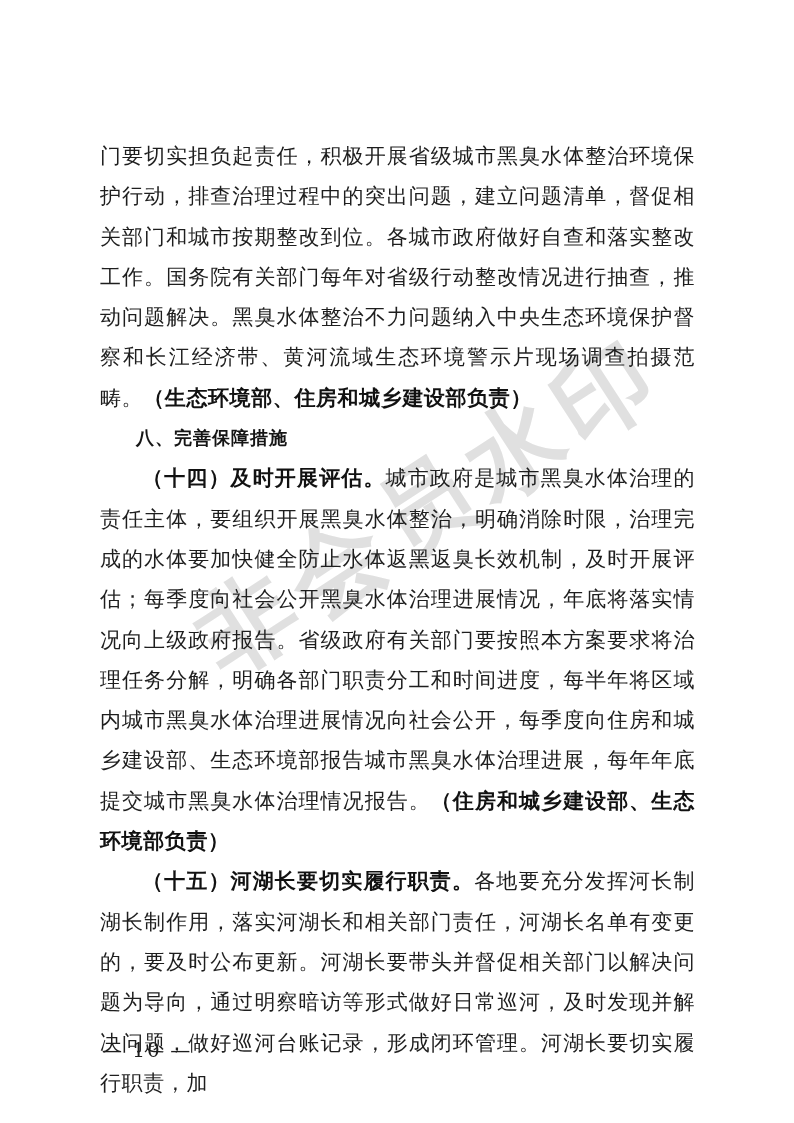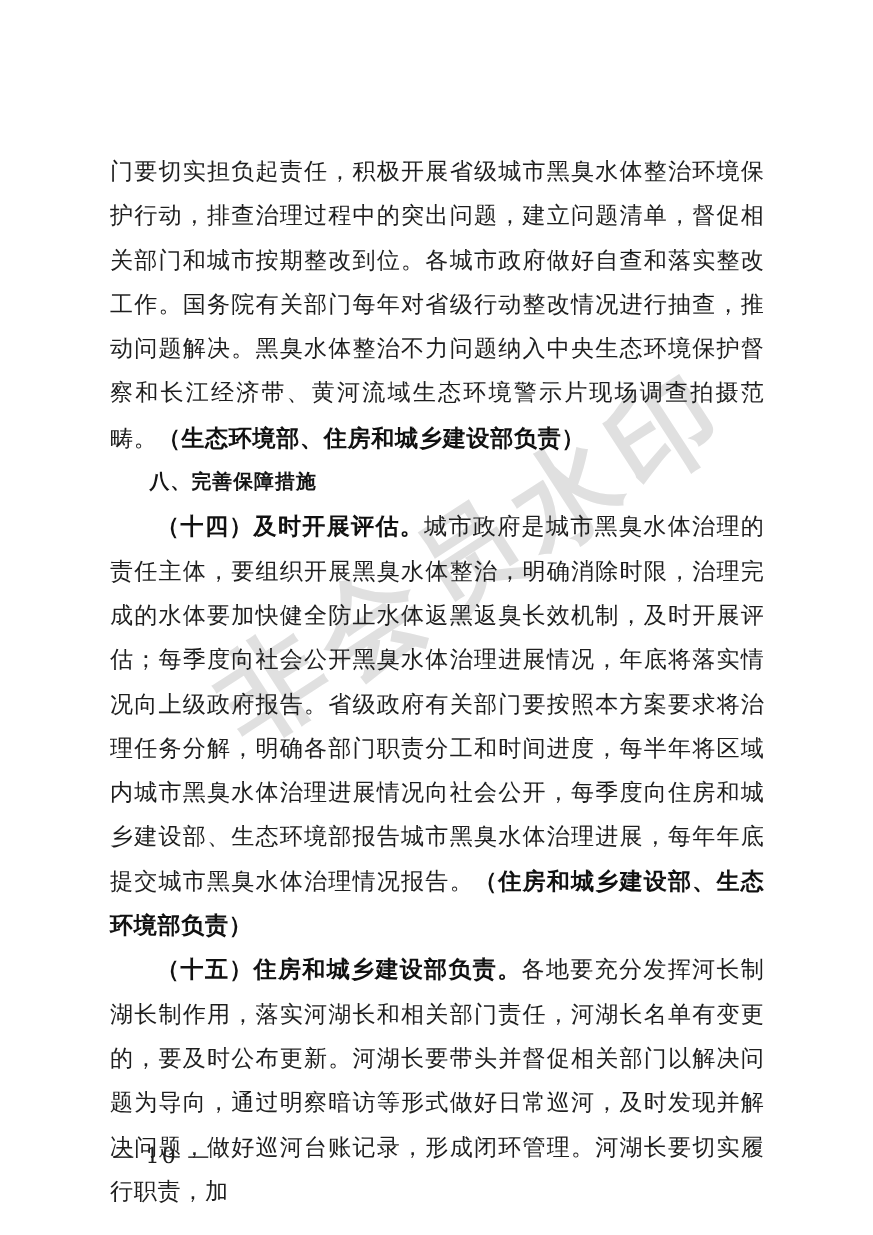--- a/index.html
+++ b/index.html
@@ -80,19 +80,19 @@
   <div class="watermark">非会员水印</div>
 
   <div class="content">
 
     <p class="para"><span>门要切实担负起责任，积极开展省级城市黑臭水体整治环境保护行动，排查治理过程中的突出问题，建立问题清单，督促相关部门和城市按期整改到位。各城市政府做好自查和落实整改工作。国务院有关部门每年对省级行动整改情况进行抽查，推动问题解决。黑臭水体整治不力问题纳入中央生态环境保护督察和长江经济带、黄河流域生态环境警示片现场调查拍摄范畴。</span><span class="kai">（生态环境部、住房和城乡建设部负责）</span></p>
 
     <h2 class="section-heading">八、完善保障措施</h2>
 
     <p class="para indent"><span class="kai">（十四）及时开展评估。</span><span>城市政府是城市黑臭水体治理的责任主体，要组织开展黑臭水体整治，明确消除时限，治理完成的水体要加快健全防止水体返黑返臭长效机制，及时开展评估；每季度向社会公开黑臭水体治理进展情况，年底将落实情况向上级政府报告。省级政府有关部门要按照本方案要求将治理任务分解，明确各部门职责分工和时间进度，每半年将区域内城市黑臭水体治理进展情况向社会公开，每季度向住房和城乡建设部、生态环境部报告城市黑臭水体治理进展，每年年底提交城市黑臭水体治理情况报告。</span><span class="kai">（住房和城乡建设部、生态环境部负责）</span></p>
 
-    <p class="para indent"><span class="kai">（十五）住房和城乡建设部负责。</span><span>各地要充分发挥河长制湖长制作用，落实河湖长和相关部门责任，河湖长名单有变更的，要及时公布更新。河湖长要带头并督促相关部门以解决问题为导向，通过明察暗访等形式做好日常巡河，及时发现并解决问题，做好巡河台账记录，形成闭环管理。河湖长要切实履行职责，加</span></p>
+    <p class="para indent"><span class="kai">（十五）河湖长要切实履行职责。</span><span>各地要充分发挥河长制湖长制作用，落实河湖长和相关部门责任，河湖长名单有变更的，要及时公布更新。河湖长要带头并督促相关部门以解决问题为导向，通过明察暗访等形式做好日常巡河，及时发现并解决问题，做好巡河台账记录，形成闭环管理。河湖长要切实履行职责，加</span></p>
 
   </div>
 
   <div class="page-footer">— 10 —</div>
 
 </div>
 
 </body></html>

